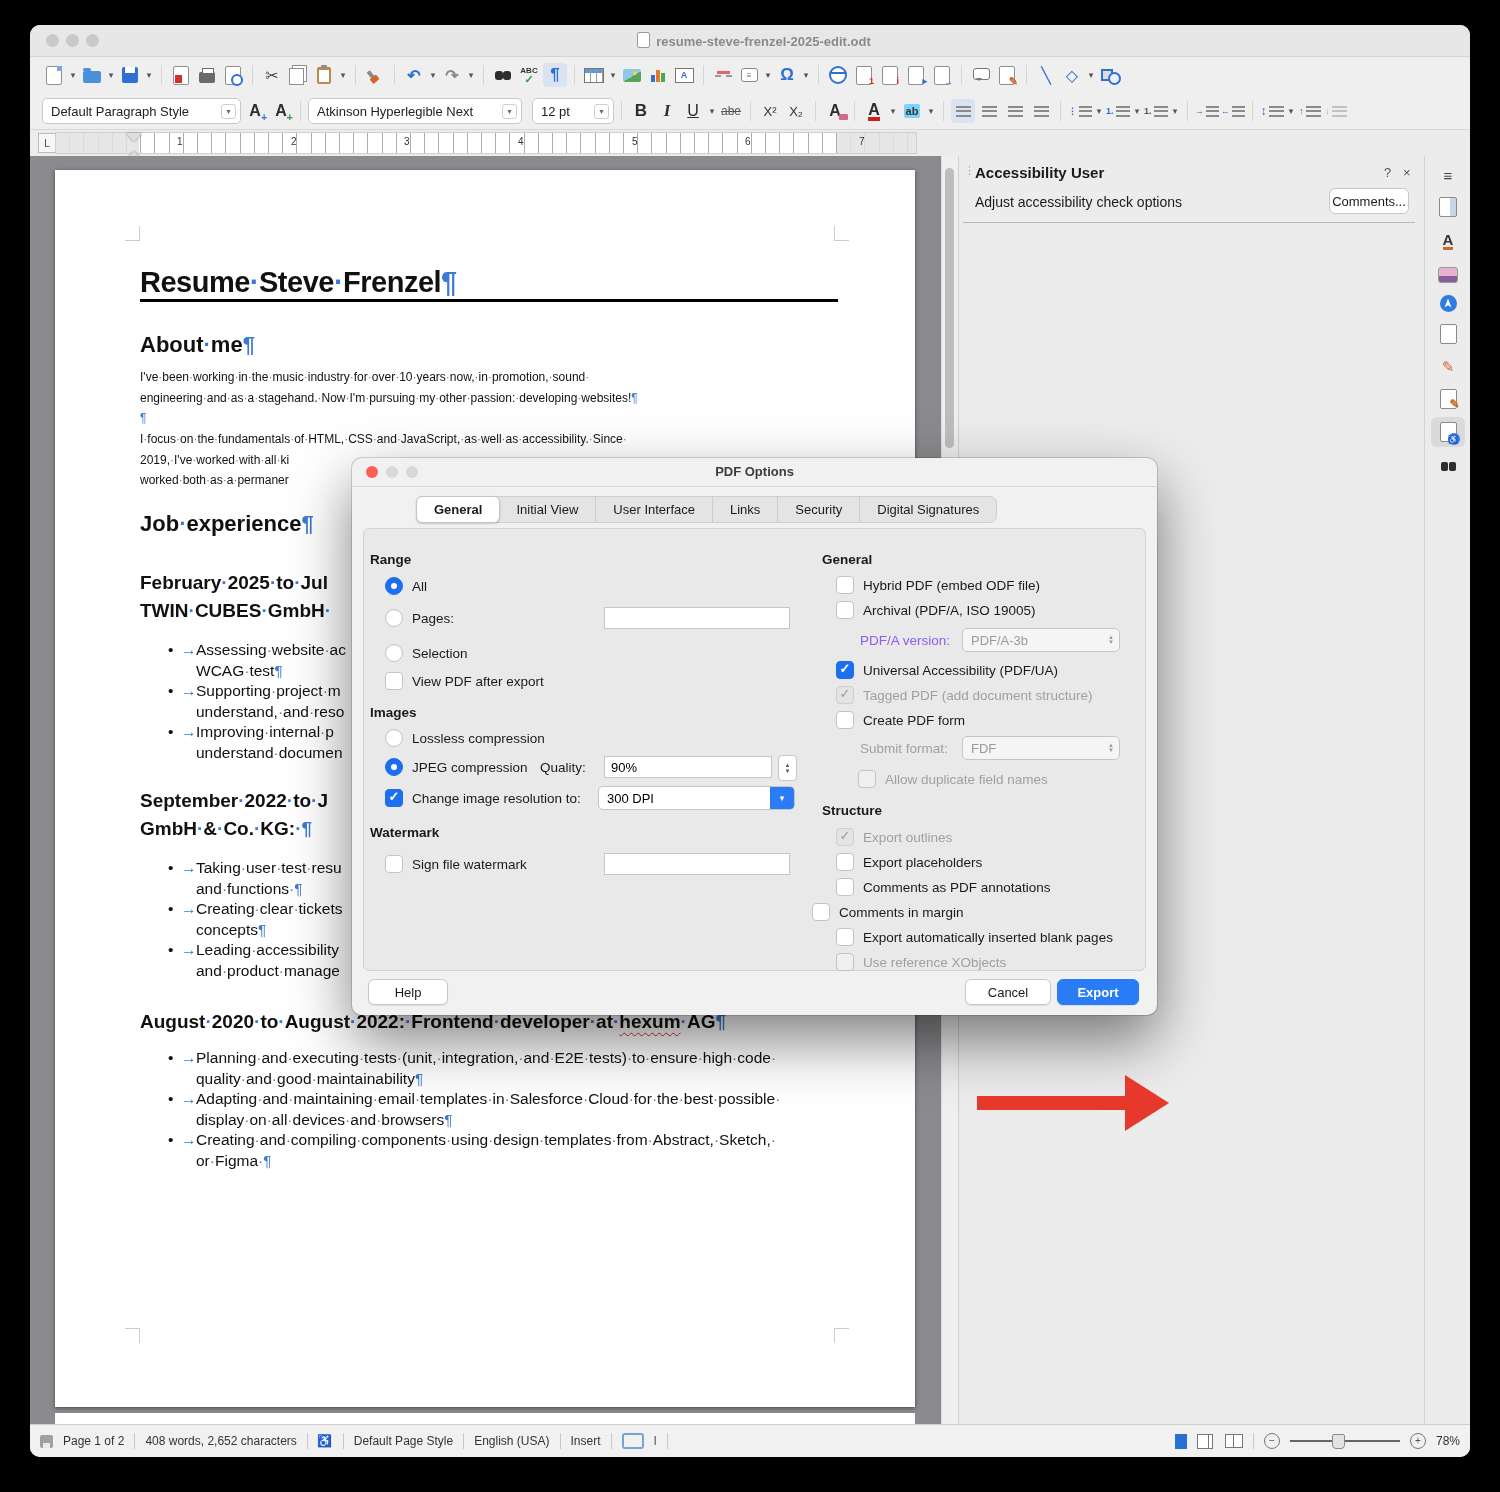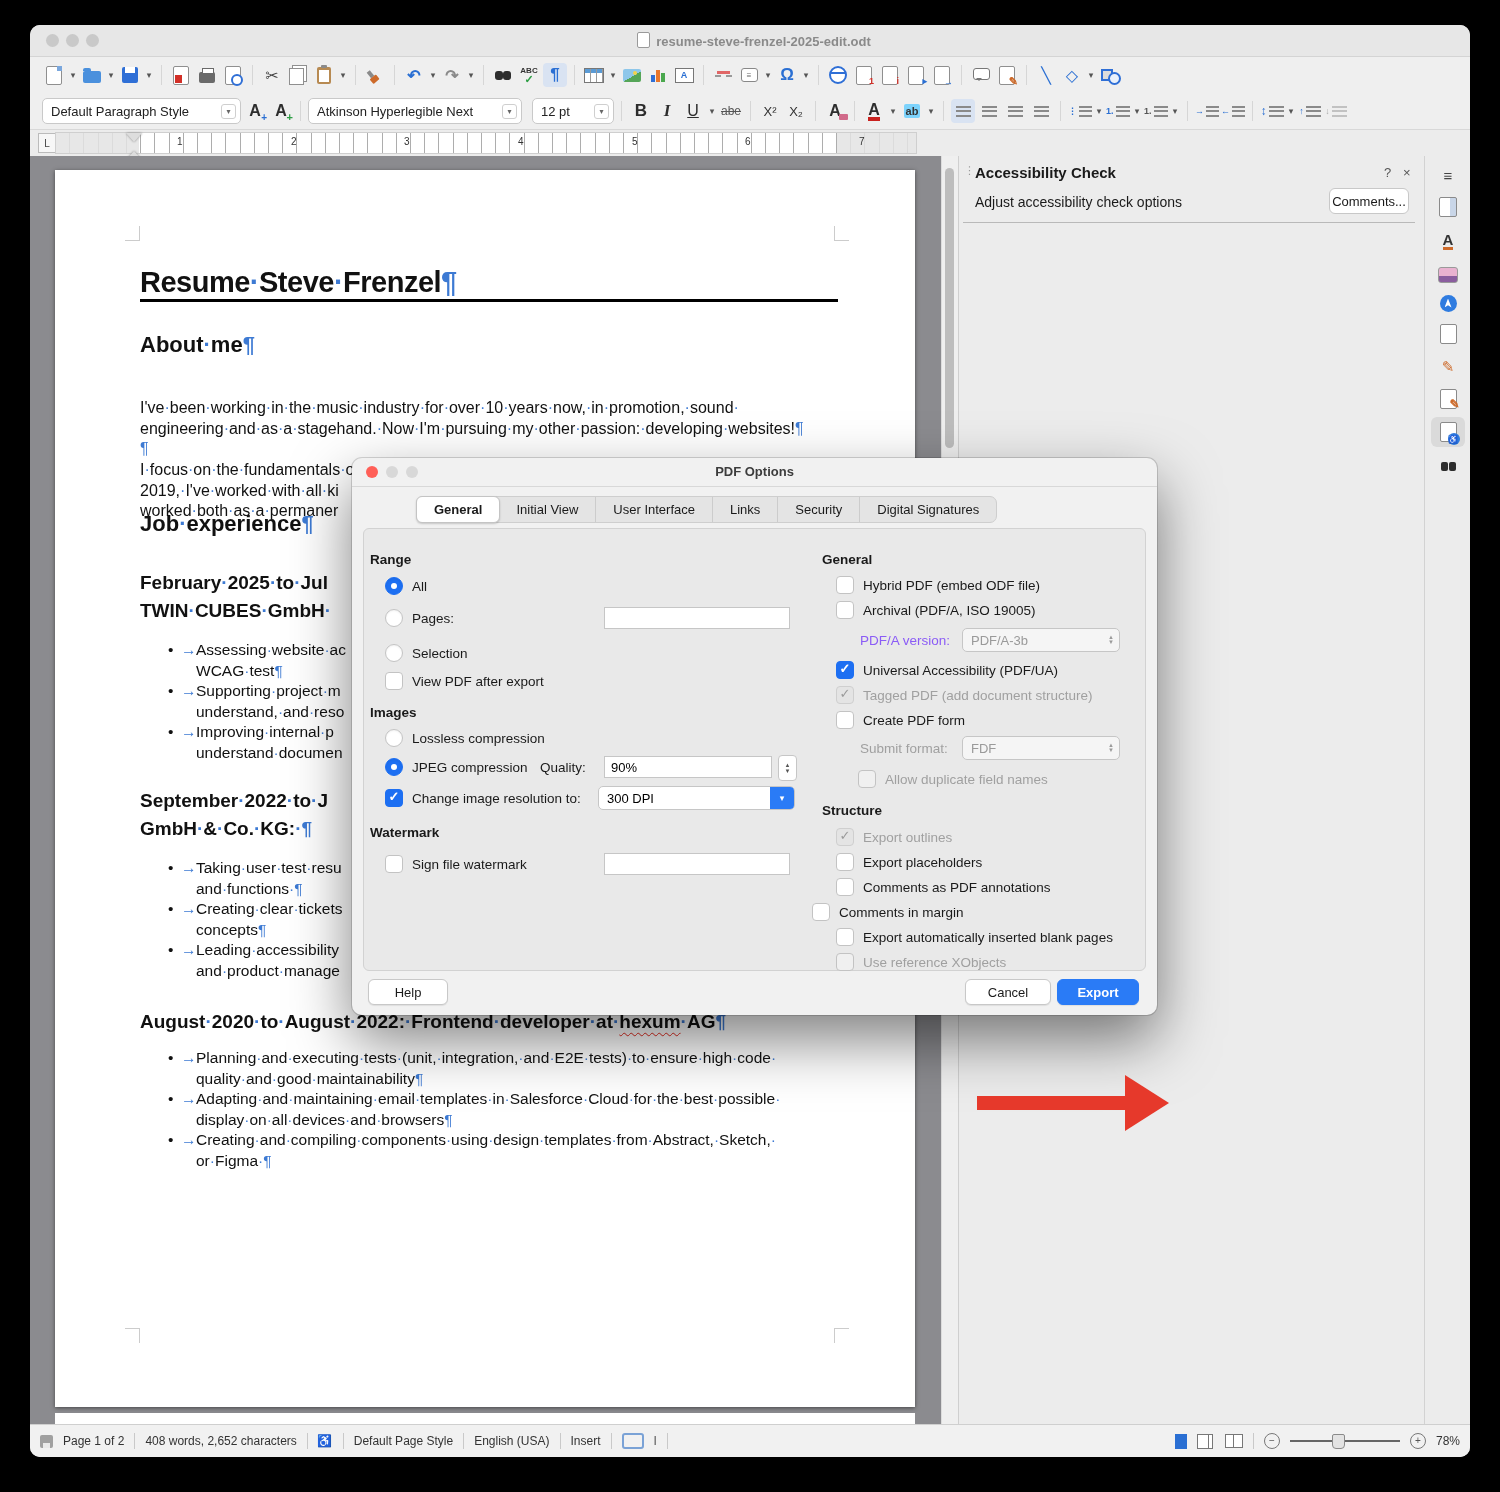--- a/index.html
+++ b/index.html
@@ -81,21 +81,21 @@
   .content{position:absolute;left:0;top:131px;right:0;bottom:32px;background:#8b8b8f;}
   .page{position:absolute;left:25px;top:14px;width:860px;height:1237px;background:#fff;box-shadow:0 1px 4px rgba(0,0,0,.5);}
   .page2{position:absolute;left:25px;bottom:0px;width:860px;height:12px;background:#fff;}
   .crop{position:absolute;width:14px;height:14px;border-color:#cccccc;border-style:solid;}
   .doc{position:absolute;color:#111;}
   .fmt{white-space:nowrap;}
   .mk{color:#3d7ad3;}
   .h1{font-size:29px;font-weight:bold;letter-spacing:-.5px;}
   .h2{font-size:22px;font-weight:bold;}
   .h3{font-size:19px;font-weight:bold;line-height:27.5px;}
-  .bodytx{font-size:16px;line-height:20.6px;margin-top:31px;}
+  .bodytx{font-size:12px;line-height:20.6px;}
   .li{position:relative;font-size:15.5px;line-height:20.6px;}
   .blt{position:absolute;left:-28px;color:#111;}
   .tbm{position:absolute;left:-15px;color:#3d7ad3;}
   .bad{text-decoration:underline;text-decoration-style:wavy;text-decoration-color:#e02b20;text-decoration-thickness:1px;text-underline-offset:4px;}
   .vscroll{position:absolute;left:911px;top:0;width:17px;bottom:0;background:#efefef;border-left:1px solid #dcdcdc;}
   .vthumb{position:absolute;left:3px;top:12px;width:9px;height:280px;background:#bdbdbd;border-radius:5px;}
   
   .sidepanel{position:absolute;left:928px;top:0;width:466px;bottom:0;background:#ececec;border-left:1px solid #cfcfcf;}
   .sph{position:absolute;left:16px;top:8px;font-size:15px;font-weight:bold;color:#1a1a1a;}
   .spdots{position:absolute;left:5px;top:8px;color:#9a9a9a;font-size:11px;letter-spacing:-1px;}
@@ -470,21 +470,21 @@
       </div>
     </div>
     <div class="page2"></div>
 
     <div class="vscroll">
         <div class="vthumb"></div>
       </div>
 
     <div class="sidepanel">
       <span class="spdots">⋮</span>
-      <div class="sph">Accessibility Check</div>
+      <div class="sph">Accessibility User</div>
       <span class="sphbtn" style="left:425px">?</span>
       <span class="sphbtn" style="left:444px">×</span>
       <div class="sprow">Adjust accessibility check options</div>
       <div class="optbtn">Comments...</div>
       <div class="spdiv"></div>
     </div>
 
     <div class="rail">
       <span class="ri" style="top:4px">
           <span class="g" style="font-size:15px;color:#444">≡</span>

